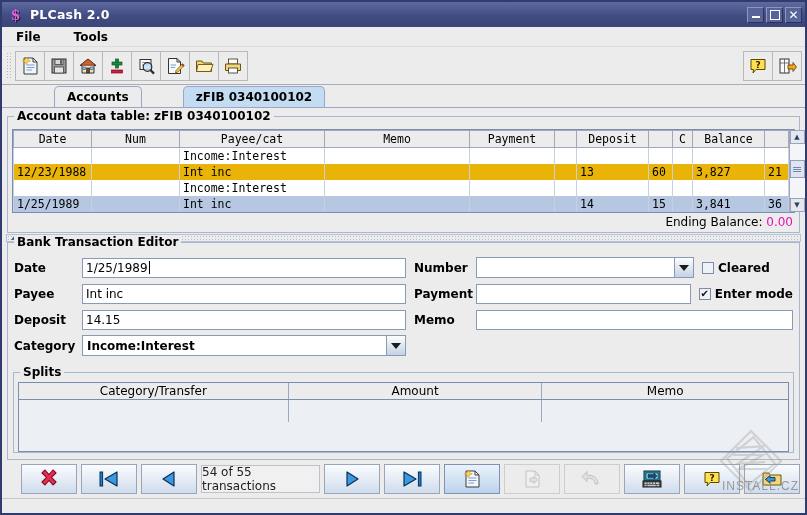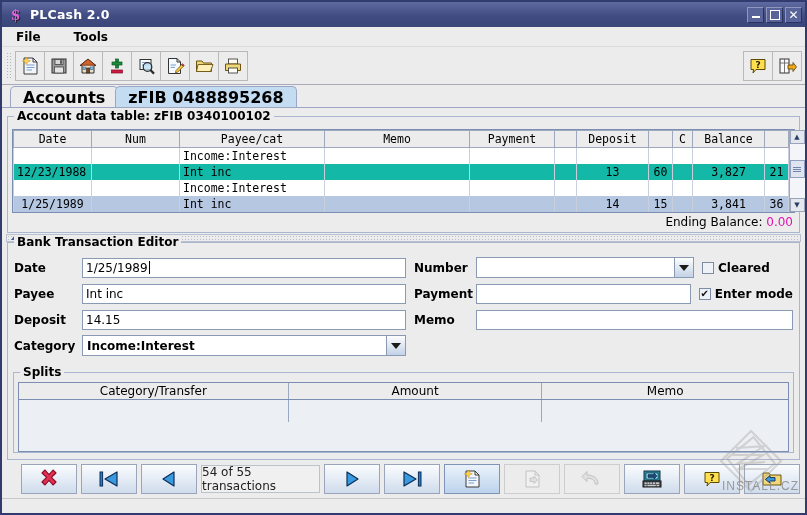--- a/index.html
+++ b/index.html
@@ -42,23 +42,23 @@
   .tb-group { display:flex; }
   .tb-btn { width:30px; height:30px; border:1px solid #b9b9b9; background:#ececed;
             margin-right:-1px; display:flex; align-items:center; justify-content:center; }
   .tb-spacer { flex:1; }
   .tb-right { display:flex; }
 
   
   .tabstrip { height:22px; background:#ececed; display:flex; align-items:flex-end;
               padding-left:8px; flex:0 0 auto; position:relative; }
   .tab { height:21px; padding:0 12px; display:flex; align-items:center;
-         font-weight:bold; font-size:16px; color:#000;
+         font-weight:bold; font-size:12px; color:#000;
          border:1px solid #9aa6c4; border-bottom:none;
-         border-radius:5px 5px 0 0; background:#ececed; margin-right:-3px; position:relative; }
+         border-radius:5px 5px 0 0; background:#ececed; margin-right:-3px; position:relative;margin-left:44px; }
   .tab.active { background:#c4dcf2; z-index:3; }
 
   
   .content { flex:1; display:flex; flex-direction:column; background:#ececed;
              border-top:1px solid #9aa6c4; padding:0; overflow:hidden; }
 
   
   .group { border:1px solid #a9b6d0; margin:4px 5px 0 5px; position:relative;
            padding-top:9px; background:#ececed; }
   .group > .group-title { position:absolute; top:-8px; left:6px; background:#ececed;
@@ -68,23 +68,23 @@
   .acct-table-wrap { margin:3px 4px 0 4px; border:1px solid #7b8db0; background:#fff;
                      display:flex; }
   table.grid { border-collapse:collapse; width:100%; table-layout:fixed;
                font-family:"DejaVu Sans Mono", monospace; font-size:11.5px; }
   table.grid th { background:#ececed; border:1px solid #9fa8bd; font-weight:normal;
                   height:17px; padding:0 3px; color:#000; font-size:11.5px;
                   font-family:"DejaVu Sans Mono",monospace; }
   table.grid td { border-left:1px solid #c9cfdd; border-right:1px solid #c9cfdd;
                   height:16px; padding:0 3px; white-space:nowrap; overflow:hidden; }
   tr.r-odd td { background:#ffffff; }
-  tr.r-even td { background:#14b8a6; }
+  tr.r-even td { background:#eab308; }
   tr.sel td { background:#b6c7e2; }
-  .ta-r { text-align:center; }
+  .ta-r { text-align:left; }
   .ta-c { text-align:center; }
   .vscroll { width:15px; background:#ececed; border-left:1px solid #9fa8bd;
              display:flex; flex-direction:column; align-items:center; }
   .vs-btn { width:15px; height:14px; background:#e4e7ee; border:1px solid #9aa4bb;
             display:flex; align-items:center; justify-content:center; font-size:7px; color:#2a3f66;}
   .vs-track { flex:1; width:15px; background:#f3f5f9; position:relative; }
   .vs-thumb { position:absolute; left:0; right:0; top:30%; height:18px;
               background:#dfe4ee; border:1px solid #8fa0c0;
               display:flex; align-items:center; justify-content:center; }
   .vs-thumb span { display:block; width:8px; height:5px;
@@ -276,21 +276,21 @@
           <line x1="3" y1="7" x2="12" y2="7" stroke="#555" stroke-width=".8"></line>
           <line x1="7.5" y1="3" x2="7.5" y2="17" stroke="#555" stroke-width=".8"></line>
           <polygon points="11,9 16,9 16,6.5 19.5,11 16,15.5 16,13 11,13" fill="#f0a81c" stroke="#6d4a08" stroke-width=".9"></polygon>
         </svg>
       </div>
     </div>
   </div>
 
   <div class="tabstrip">
     <div class="tab">Accounts</div>
-    <div class="tab active">zFIB 0488895268</div>
+    <div class="tab active">zFIB 0340100102</div>
   </div>
 
   <div class="content">
 
     <div class="group" style="margin-top:8px;">
       <div class="group-title">Account data table: zFIB 0340100102</div>
 
       <div class="acct-table-wrap">
         <table class="grid">
           <colgroup>

